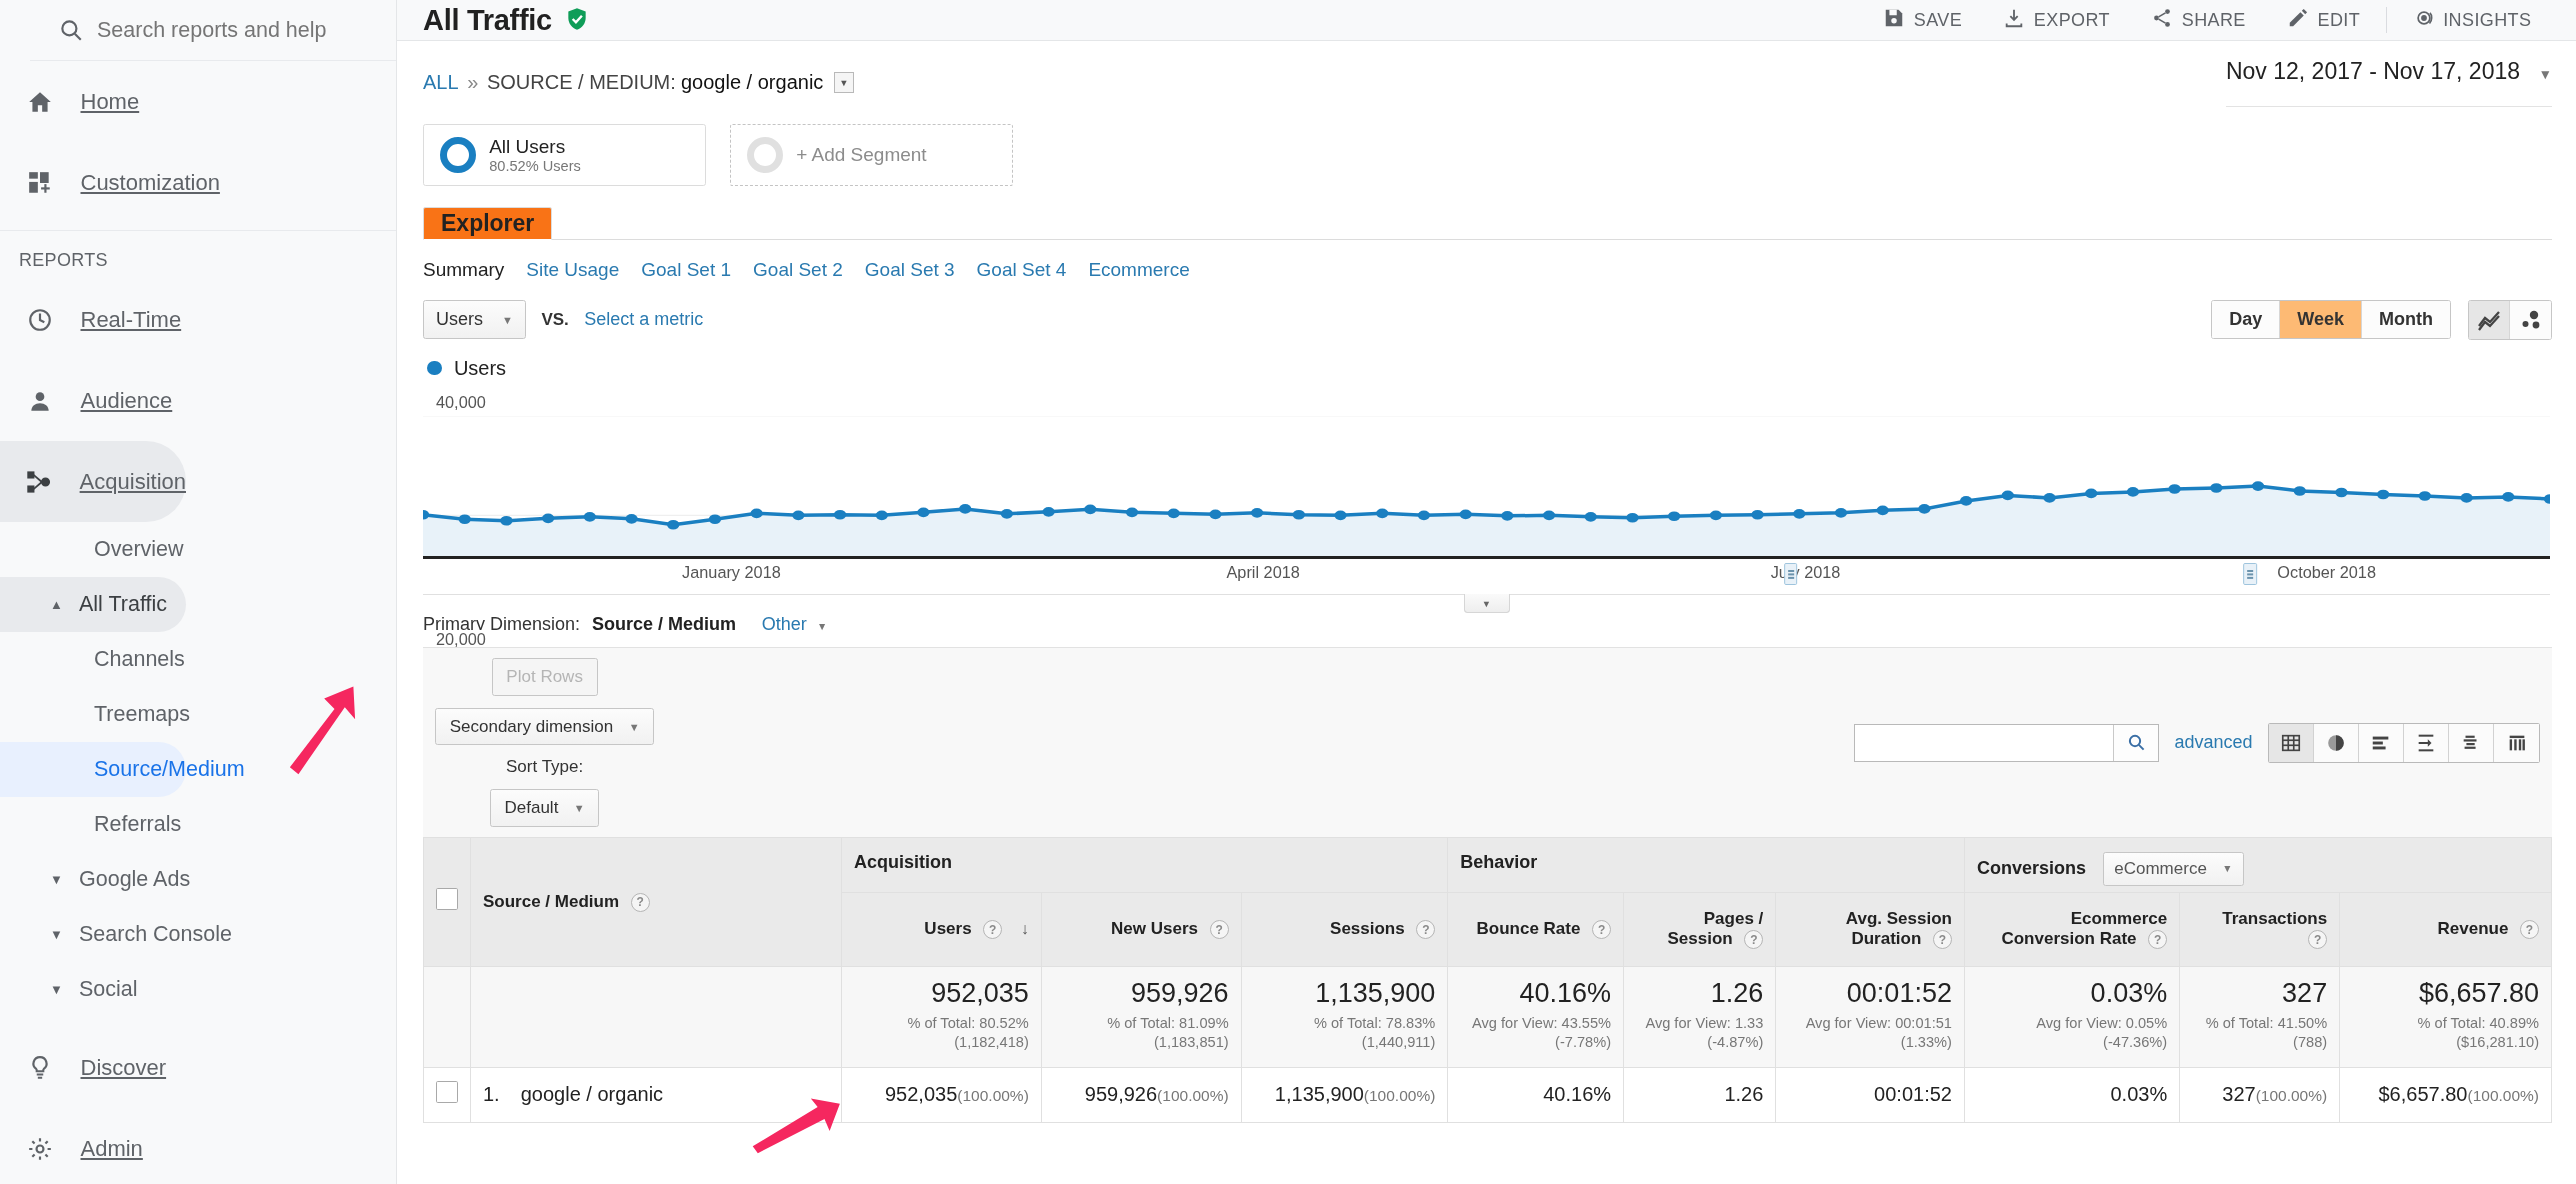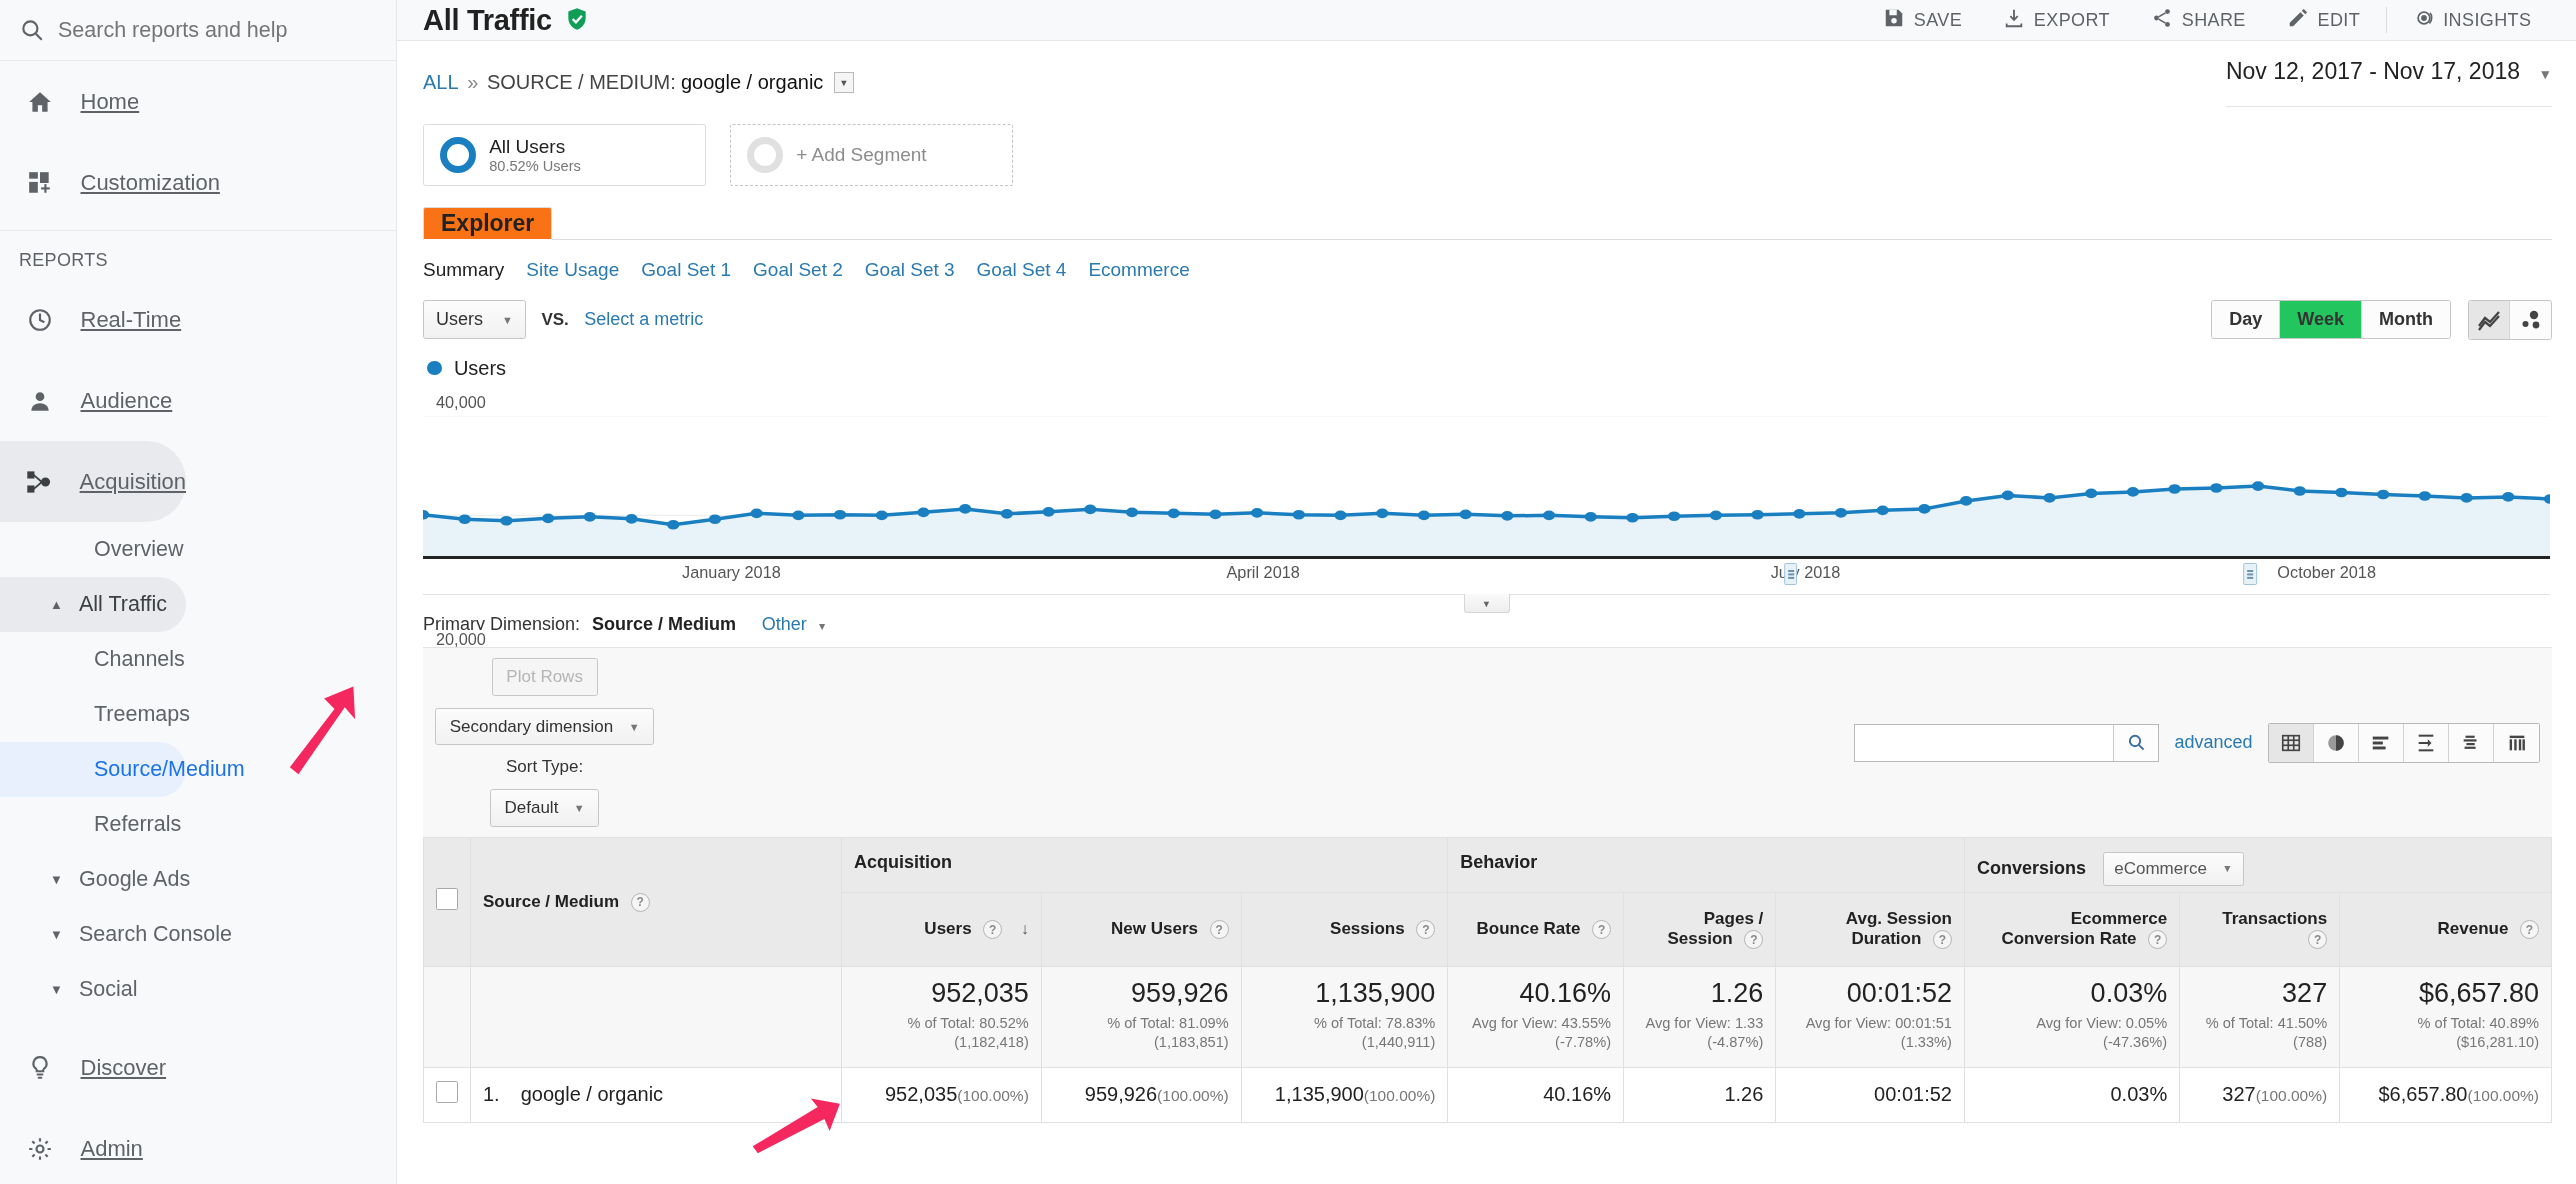--- a/index.html
+++ b/index.html
@@ -15,21 +15,21 @@
 
   
   .sidebar {
     width: 397px; min-width: 397px; height: 1184px;
     background: #f8f9fa;
     border-right: 0.9px solid #e4e6e8;
     position: relative;
   }
   .search-row {
     height: 61px; display: flex; align-items: center;
-    padding-left: 8px; border-bottom: 0.9px solid #e8eaed;
+    padding-left: 17px; border-bottom: 0.9px solid #e8eaed; margin-left: 30px;
   }
   .search-row .ico { width: 48px; display: flex; justify-content: center; }
   .search-input {
     border: 0; outline: 0; background: transparent;
     font-family: "Liberation Sans", sans-serif;
     font-size: 21.5px; color: #9aa0a6; width: 292px;
   }
   .nav-item {
     display: flex; align-items: center; height: 81px;
     padding-left: 15.5px; cursor: pointer;
@@ -152,21 +152,21 @@
   .btn-sel .cz { font-size: 11px; color: #777; }
   .vs { font-size: 17px; font-weight: bold; color: #333; }
   .link { color: #2a7ab0; font-size: 18px; cursor: pointer; }
   .metric-right { display: flex; align-items: center; gap: 17px; }
   .seggroup { display: flex; border: 0.9px solid #c6c6c6; border-radius: 2.6px; overflow: hidden; }
   .seggroup .sg {
     padding: 7.7px 17px; font-size: 18px; color: #333; background: #fcfcfc;
     border-right: 0.9px solid #d6d6d6; cursor: pointer; font-weight: bold;
   }
   .seggroup .sg:last-child { border-right: 0; }
-  .seggroup .sg.on { background: #22c55e; }
+  .seggroup .sg.on { background: #fdba74; }
   .iconbtns { display: flex; border: 0.9px solid #c6c6c6; border-radius: 2.6px; overflow: hidden; }
   .iconbtns .ib {
     width: 41px; height: 38px; background: #fcfcfc; display: flex;
     align-items: center; justify-content: center; border-right: 0.9px solid #d6d6d6; cursor: pointer;
   }
   .iconbtns .ib:last-child { border-right: 0; }
   .iconbtns .ib.on { background: #e6e6e6; }
 
   
   .chart-wrap { padding: 17px 26px 0 26px; position: relative; }

